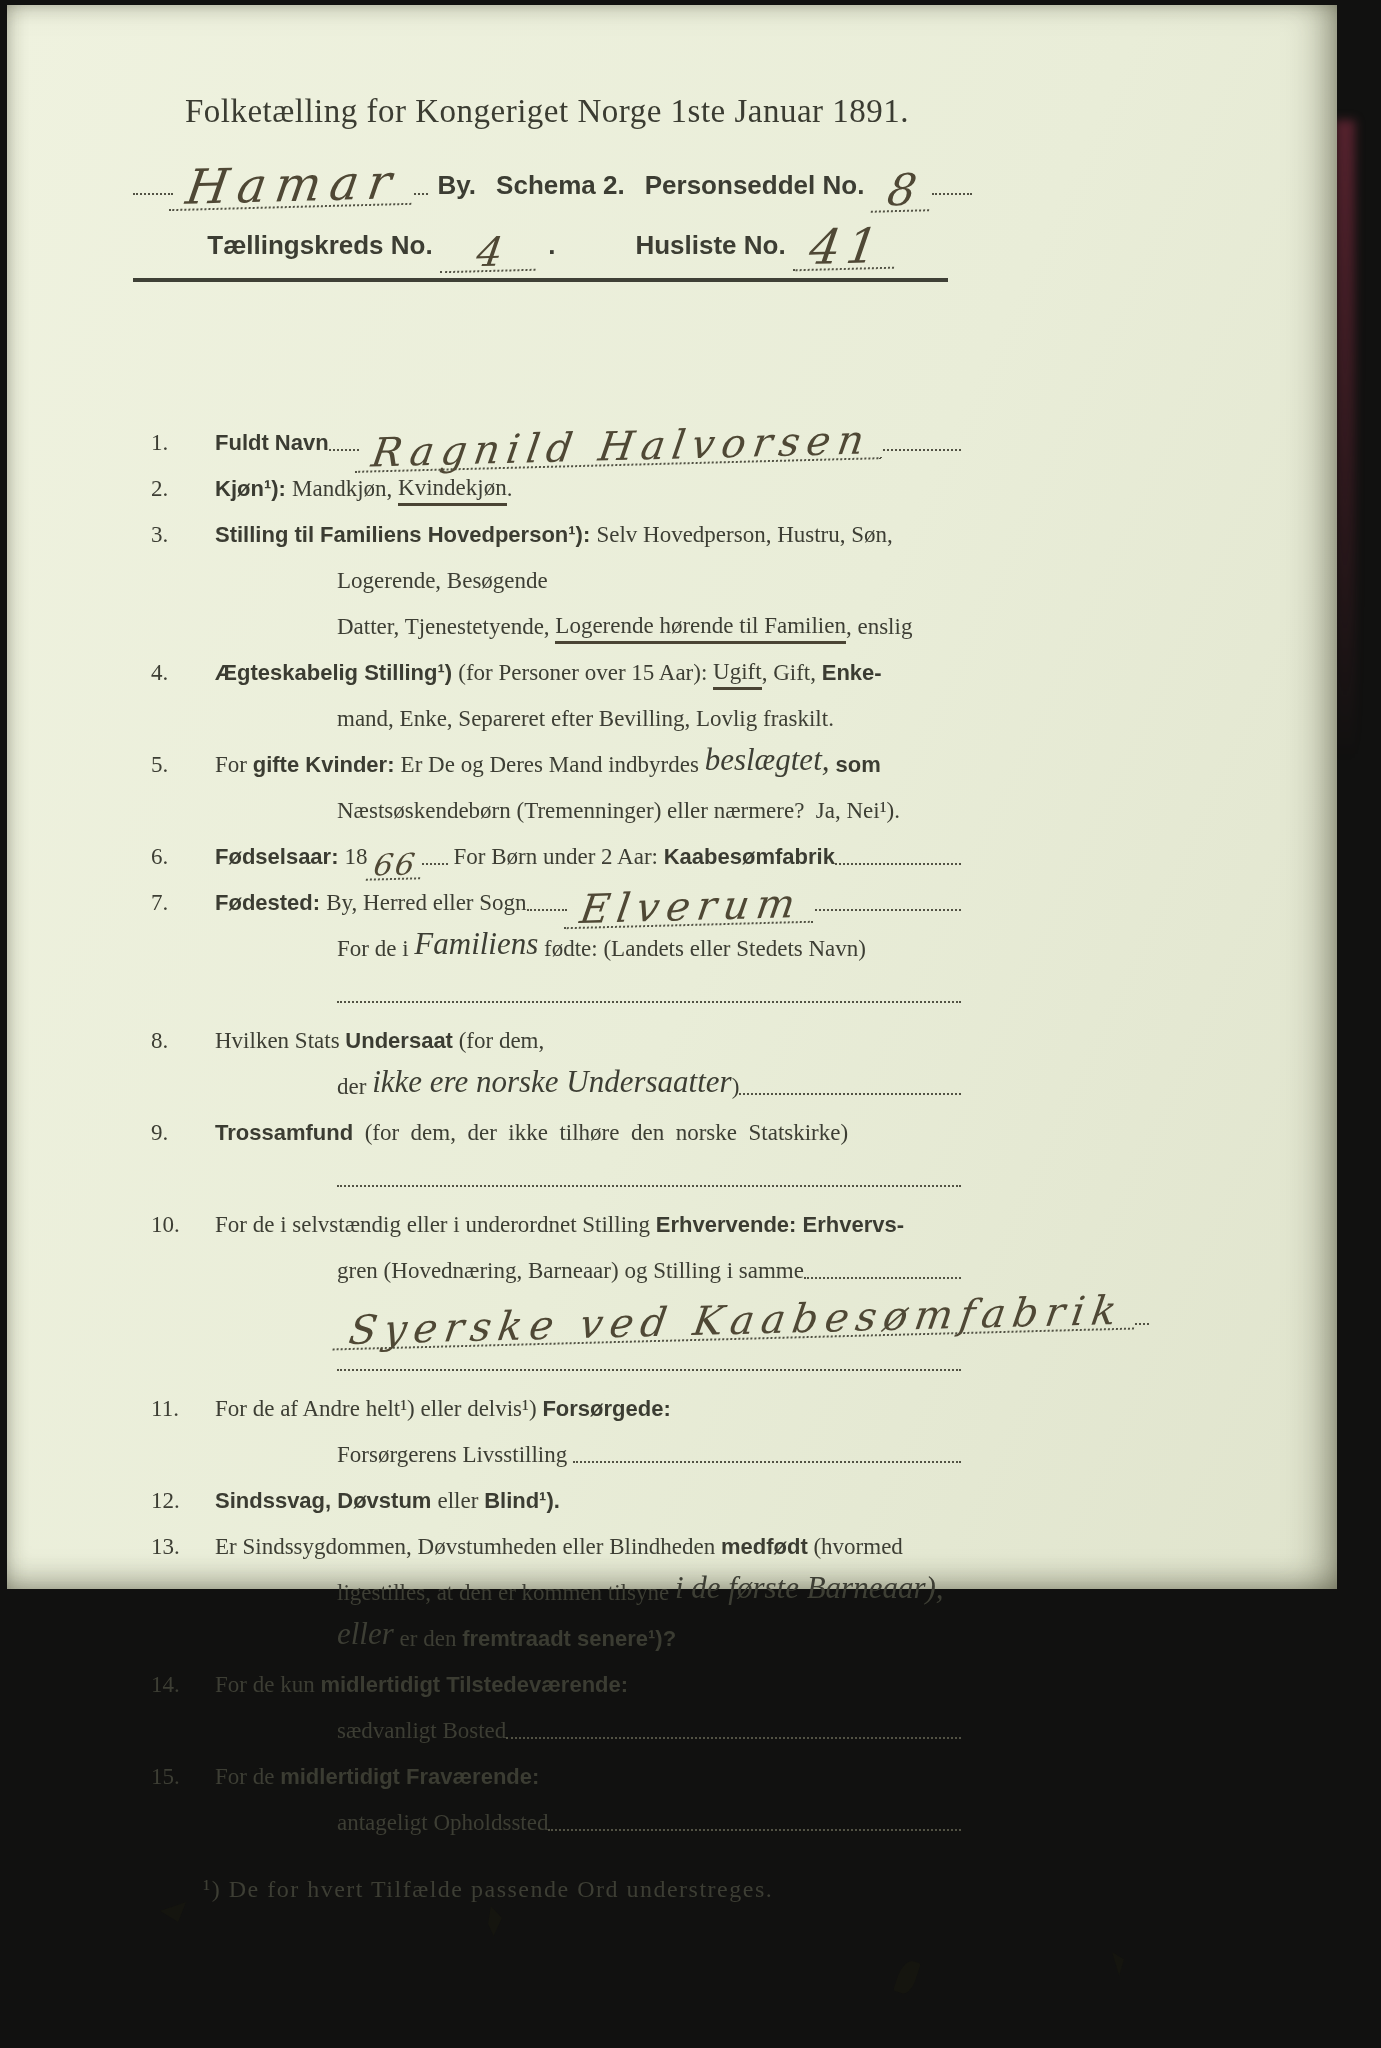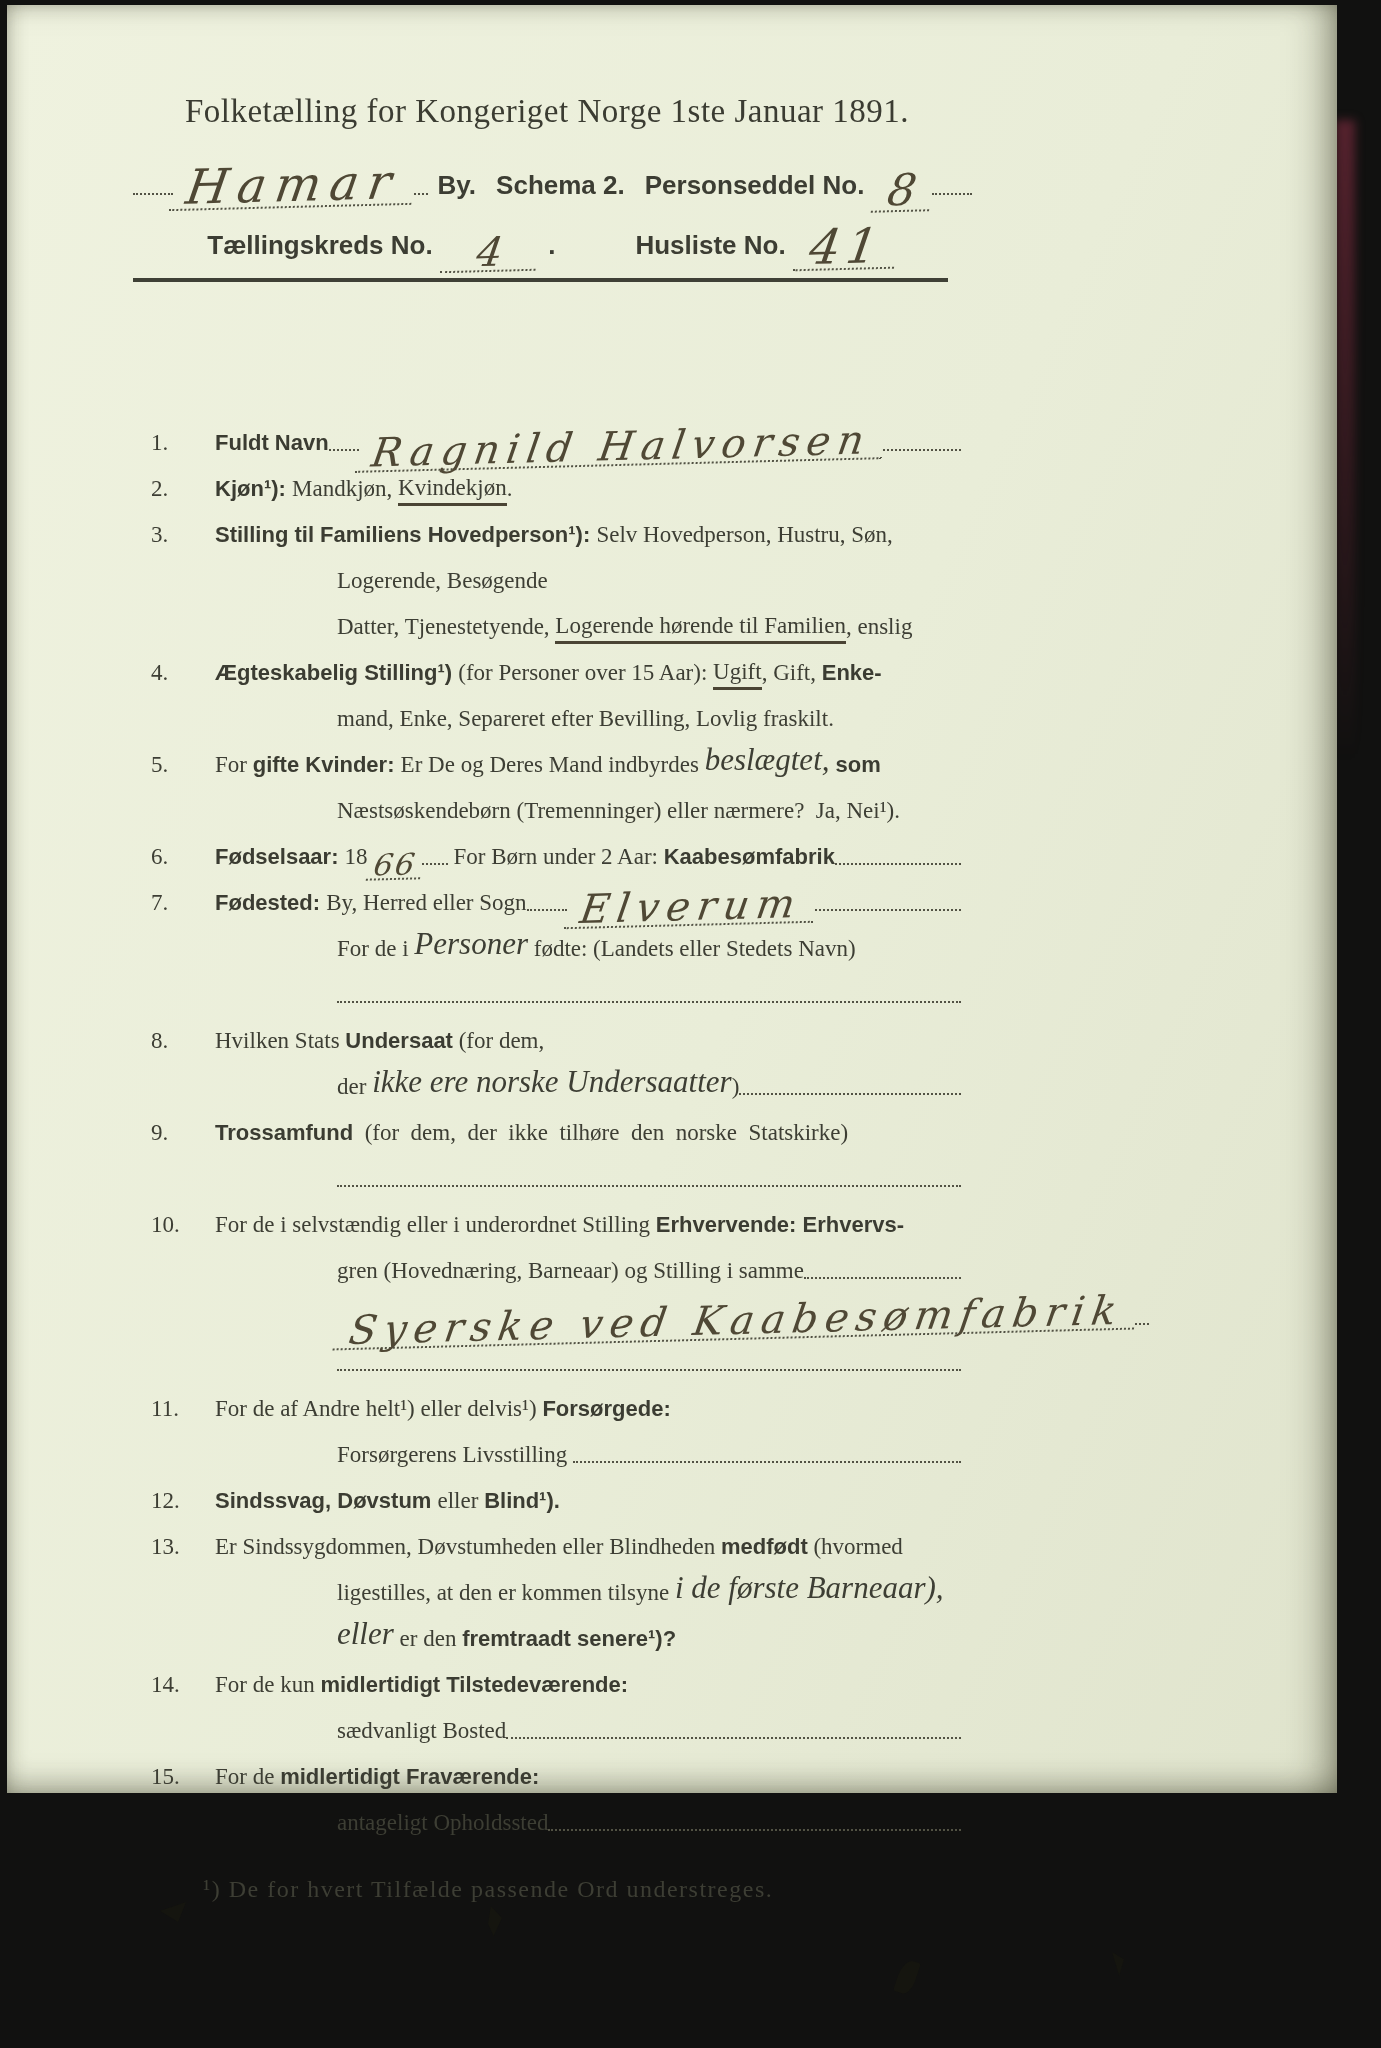--- a/index.html
+++ b/index.html
@@ -2,21 +2,21 @@
 <html><head>
 <meta charset="utf-8">
 <style>
   * { margin:0; padding:0; box-sizing:border-box; }
   html,body { width:1381px; height:2048px; }
   body { background:#111110; font-family:"Liberation Serif", serif; overflow:hidden; }
 
   .scan { position:relative; width:1381px; height:2048px; background:#111110; }
 
   .paper {
-    position:absolute; left:7px; top:5px; width:1330px; height:1788px;
+    position:absolute; left:7px; top:5px; width:1330px; height:1584px;
     background:linear-gradient(115deg,#eff2df 0%,#e9edd8 55%,#e0e4cd 100%);
     box-shadow:
       inset -26px 0 40px -18px rgba(45,45,25,.5),
       inset 0 -18px 32px -14px rgba(45,45,25,.4),
       inset 0 12px 20px -14px rgba(45,45,25,.28),
       inset 14px 0 22px -16px rgba(45,45,25,.3);
   }
 
   .spine-shadow {
     position:absolute; right:26px; top:120px; width:20px; height:640px;
@@ -184,21 +184,21 @@
             <span class="num">7.</span>
             <span class="t-b">Fødested: </span>
             <span class="t-r">By, Herred eller Sogn</span>
             <span class="dots" style="flex: 0 0 40px;"></span>
             <span class="hw">Elverum</span>
             <span class="dots"></span>
           </div>
           <div class="line cont">
             <span class="num"></span>
             <span class="t-r">For de i </span>
-            <span class="t-i">Personer</span>
+            <span class="t-i">Familiens</span>
             <span class="t-r"> fødte: (Landets eller Stedets Navn)</span>
           </div>
           <div class="line cont">
             <span class="num"></span>
             <span class="dots"></span>
           </div>
           <div class="line">
             <span class="num">8.</span>
             <span class="t-r">Hvilken Stats </span>
             <span class="t-b">Undersaat</span>

